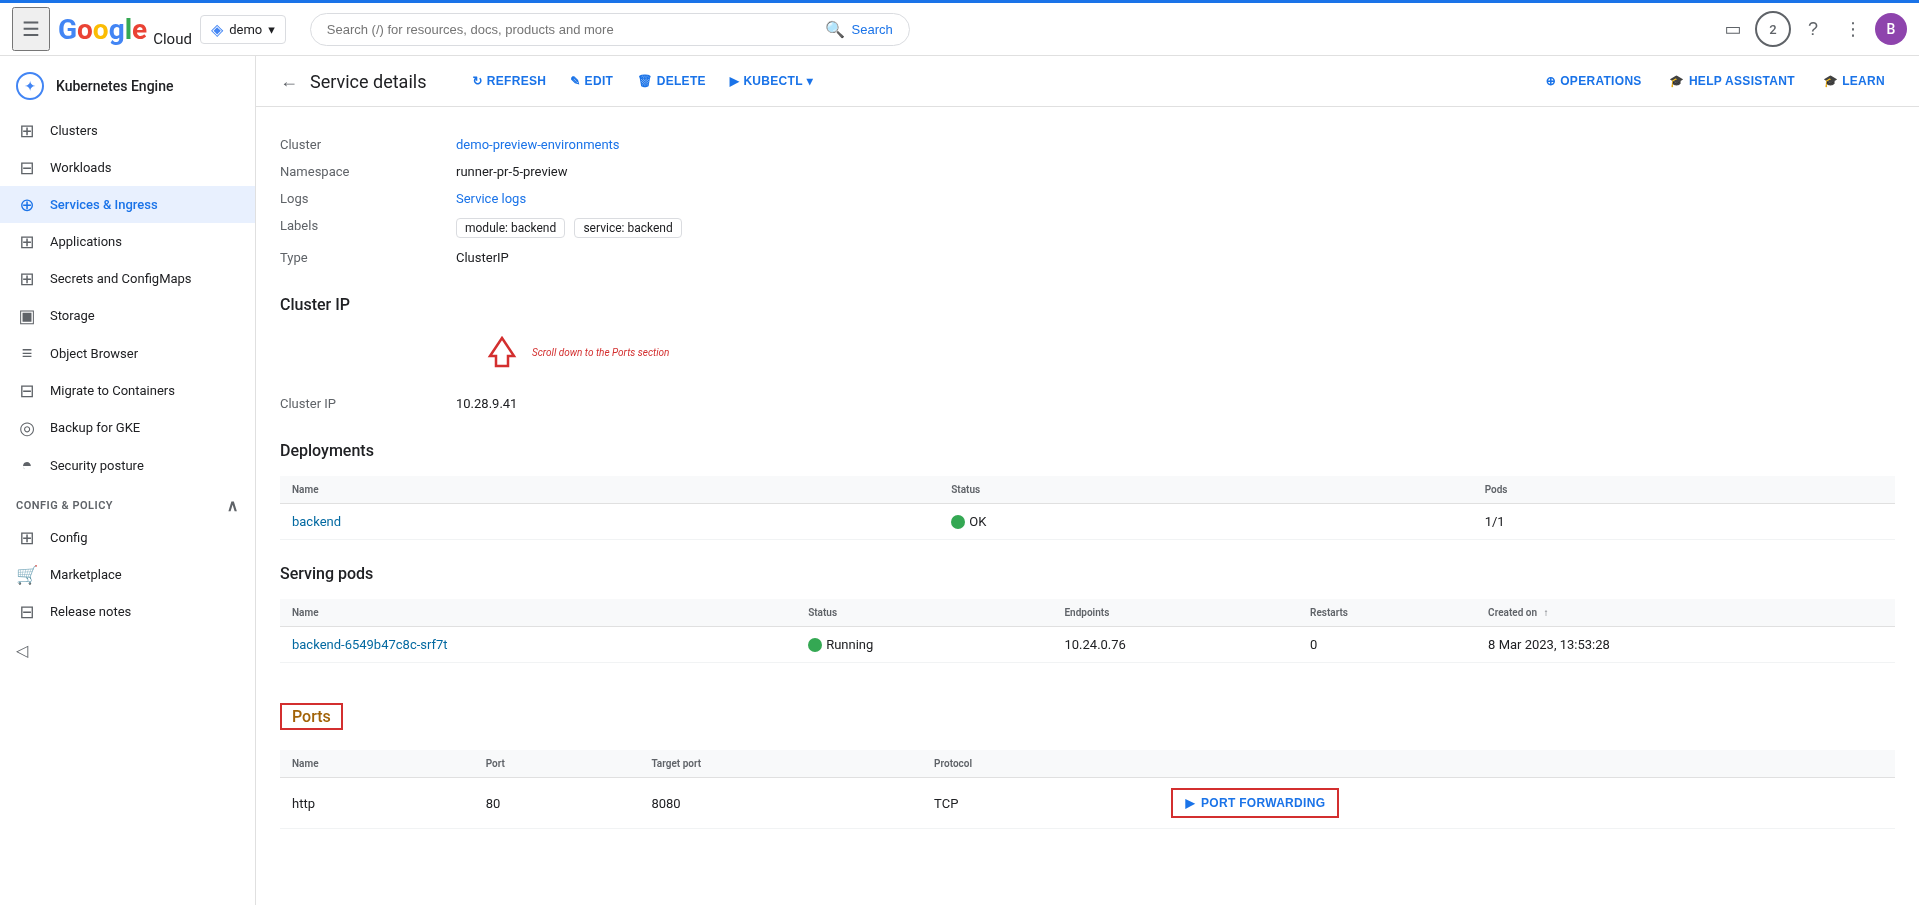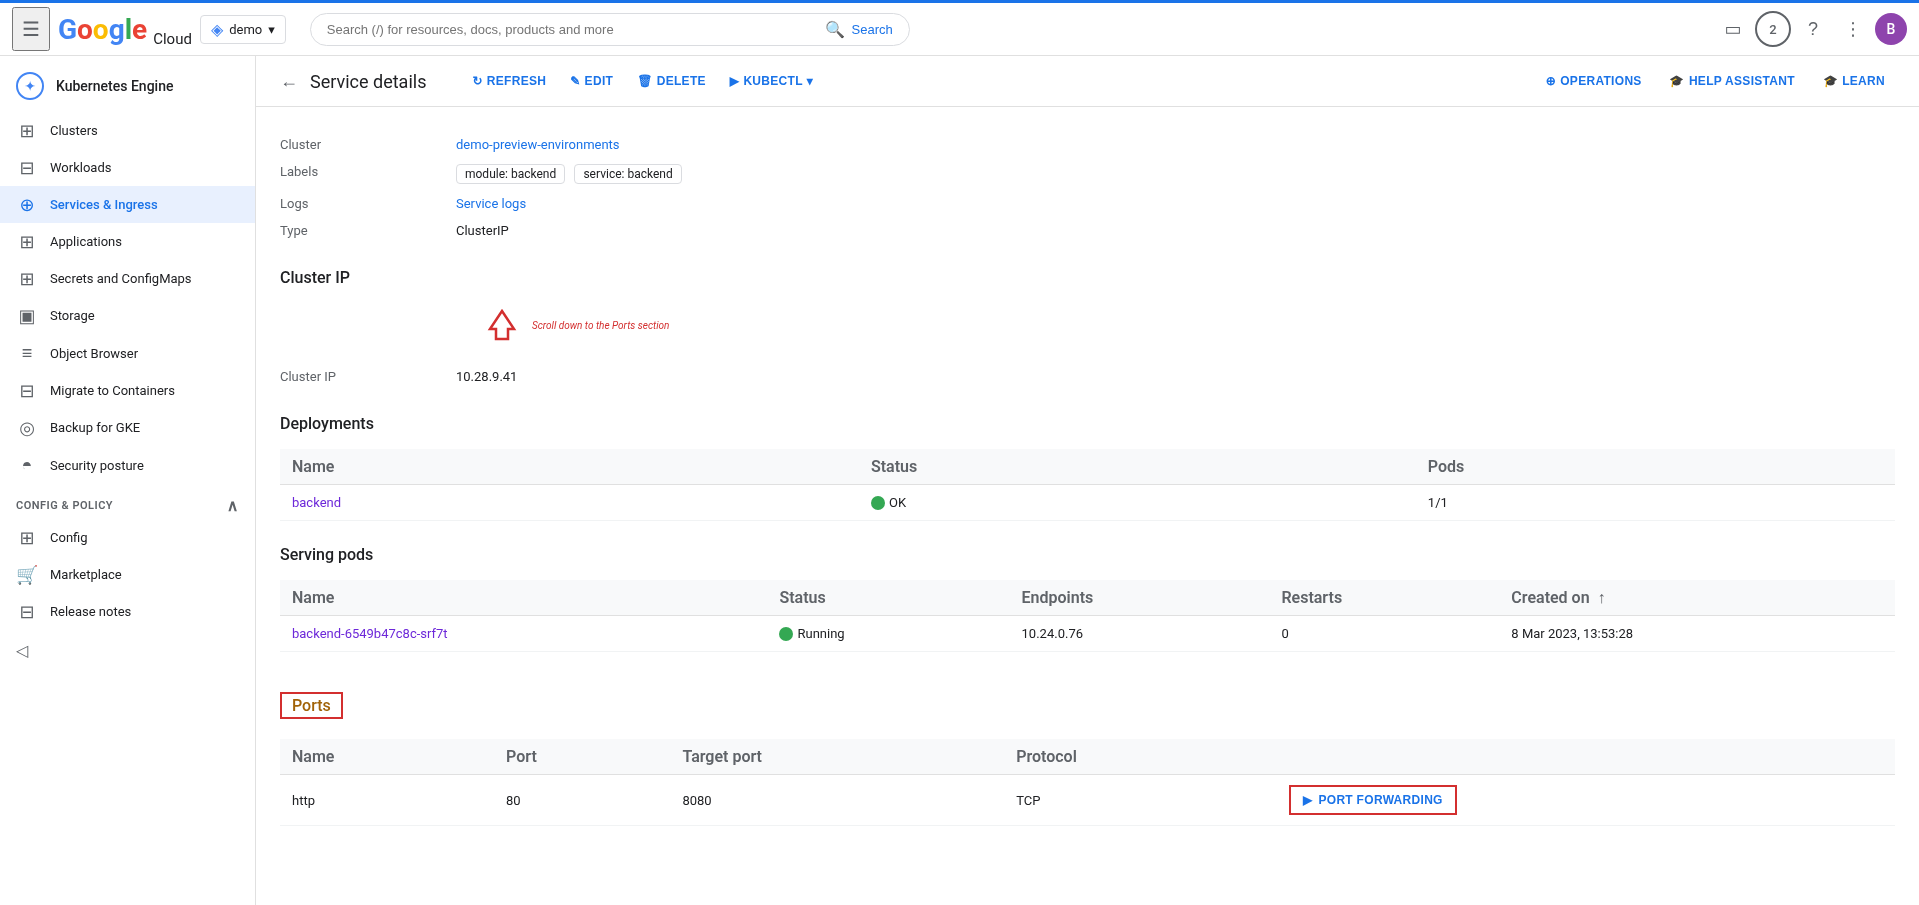--- a/index.html
+++ b/index.html
@@ -141,28 +141,28 @@
       border: 2px solid #d32f2f;
       padding: 2px 10px;
       color: #a16207;
     }
 
     
     .data-table { width: 100%; border-collapse: collapse; margin-bottom: 24px; }
     .data-table thead tr { background: #f8f9fa; }
     .data-table th {
       text-align: left; padding: 8px 12px;
-      font-size: 16px; font-weight: 600; color: #5f6368;
+      font-size: 10px; font-weight: 600; color: #5f6368;
       border-bottom: 1px solid #e0e0e0;
     }
     .data-table td {
       padding: 10px 12px; font-size: 13px; color: #202124;
       border-bottom: 1px solid #f1f3f4;
     }
-    .data-table td a { color: #6d28d9; text-decoration: none; cursor: pointer; }
+    .data-table td a { color: #0369a1; text-decoration: none; cursor: pointer; }
     .status-ok { display: flex; align-items: center; gap: 4px; }
     .status-dot-ok { width: 14px; height: 14px; border-radius: 50%; background: #34a853; display: inline-block; }
     .status-dot-running { width: 14px; height: 14px; border-radius: 50%; background: #34a853; display: inline-block; }
     .sort-arrow { margin-left: 4px; }
 
     
     .annotation-container {
       display: flex; align-items: center; gap: 8px;
       margin: 8px 0 16px 200px;
     }
@@ -334,30 +334,34 @@
 
       
       <div class="info-table">
         <div class="info-row">
           <span class="info-label">Cluster</span>
           <span class="info-value">
             <a class="info-link">demo-preview-environments</a>
           </span>
         </div>
         <div class="info-row">
-          <span class="info-label">Labels</span>
-          <span class="info-value">
-            <span class="label-chip">module: backend</span>
-            <span class="label-chip">service: backend</span>
-          </span>
+          <span class="info-label">Namespace</span>
+          <span class="info-value">runner-pr-5-preview</span>
         </div>
         <div class="info-row">
           <span class="info-label">Logs</span>
           <span class="info-value">
             <a class="info-link">Service logs</a>
+          </span>
+        </div>
+        <div class="info-row">
+          <span class="info-label">Labels</span>
+          <span class="info-value">
+            <span class="label-chip">module: backend</span>
+            <span class="label-chip">service: backend</span>
           </span>
         </div>
         <div class="info-row">
           <span class="info-label">Type</span>
           <span class="info-value">ClusterIP</span>
         </div>
       </div>
 
       
       <h2 class="section-title">Cluster IP</h2>

